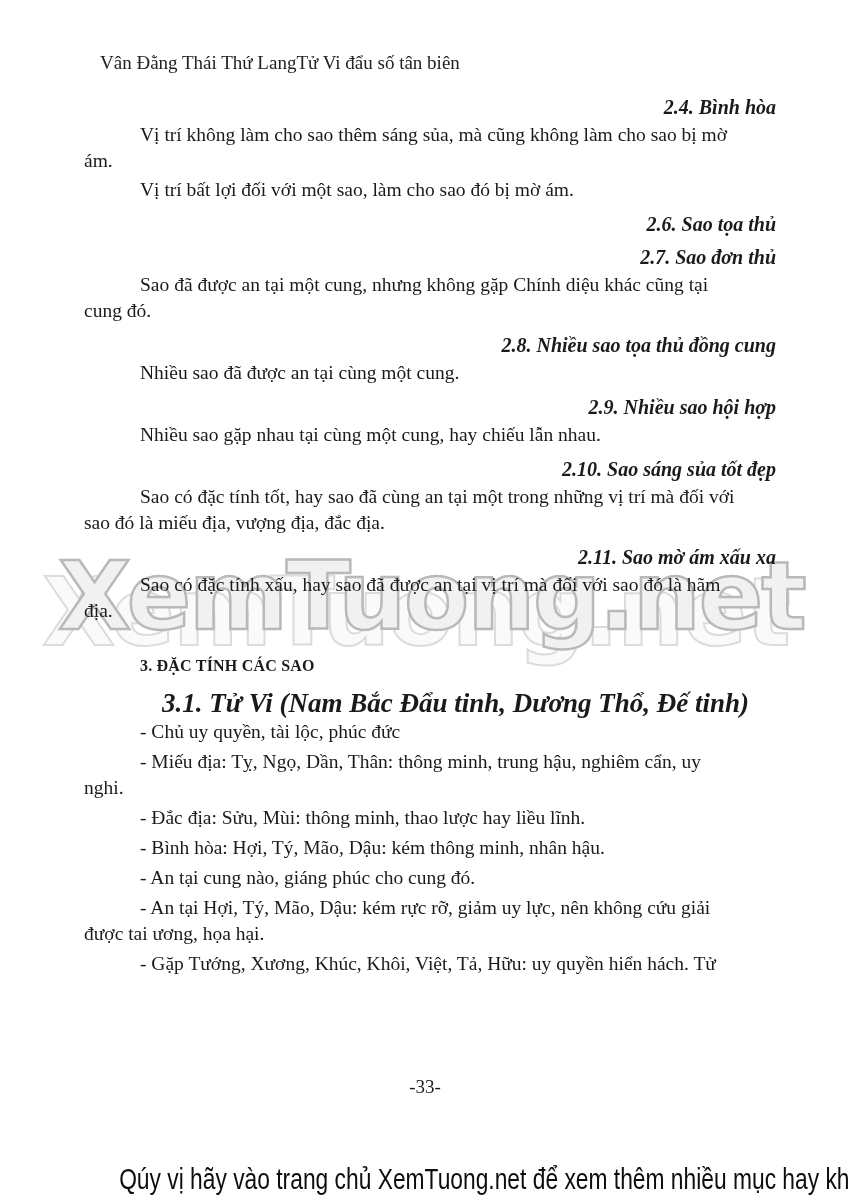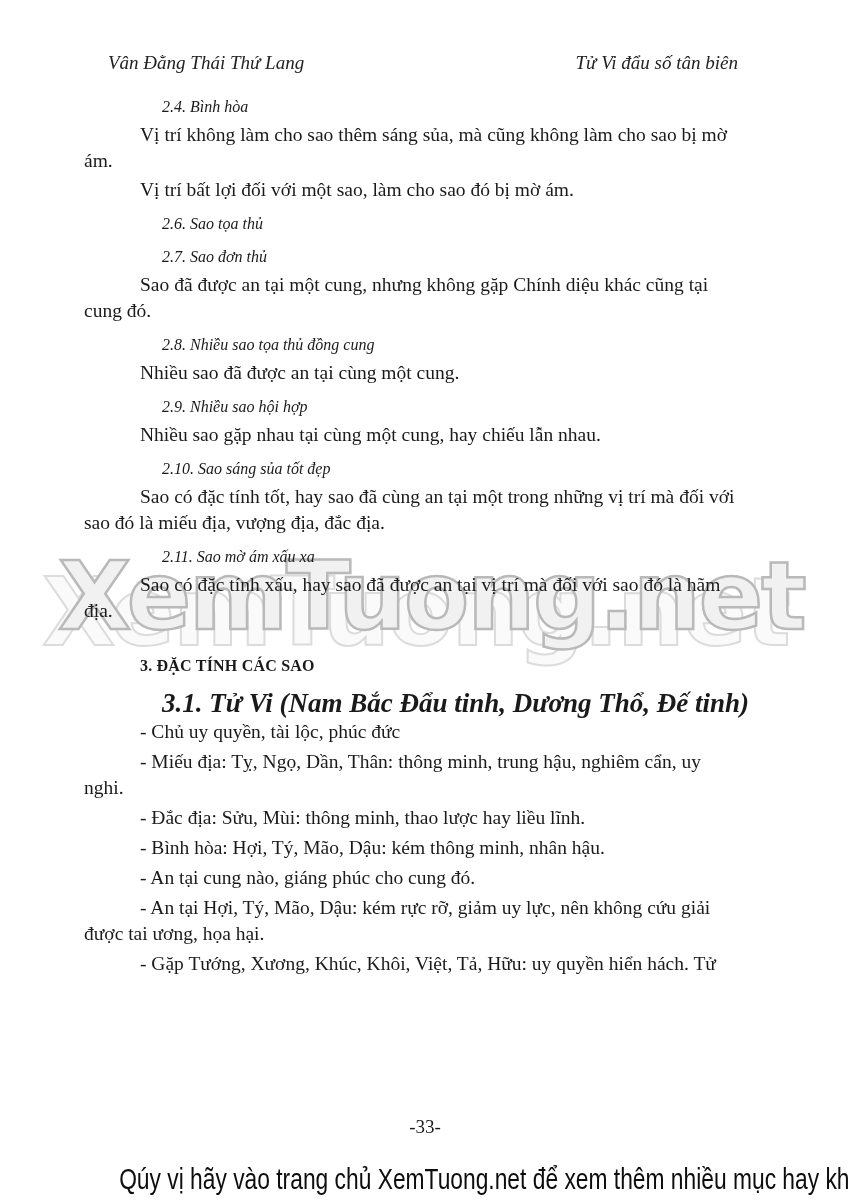--- a/index.html
+++ b/index.html
@@ -11,23 +11,23 @@
   .page {
     position:relative;
     width:850px; height:1202px;
     background:#ffffff;
     color:#1a1a1a;
     overflow:hidden;
   }
 
   
   .runhead {
-    position:absolute; top:52px; left:108px; right:112px;
-    display:flex; justify-content:space-between;
-    font-size:19px; font-style:italic; color:#222;
+    position:absolute; top:52px; left:100px; right:112px;
+    display:flex; 
+    font-size:19px; color:#222;
     z-index:2;
   }
 
   
   .watermark, .watermark-echo {
     position:absolute;
     font-family:"DejaVu Sans", sans-serif;
     font-weight:bold;
     font-size:95px; line-height:1.15;
     letter-spacing:-2px;
@@ -44,23 +44,24 @@
     color:#fafafa;
     -webkit-text-stroke:2px #dcdcdc;
   }
 
   
   .content {
     position:absolute; top:86px; left:84px; width:692px;
     z-index:2;
   }
   .h2 {
-    font-size:16px; font-weight:normal; font-style:italic;
+    font-size:20px; font-weight:bold; font-style:italic;
     line-height:24px;
     margin:9px 0 0 78px;
+    text-align:right;
   }
   .p {
     font-size:19.5px; line-height:26px;
     margin:3px 0 0 0;
     text-indent:56px;
     white-space:pre;
   }
   .sec3-title {
     font-size:16px; font-weight:bold;
     line-height:24px;
@@ -74,21 +75,21 @@
   }
   .bullet {
     font-size:19.5px; line-height:26px;
     margin:4px 0 0 0;
     text-indent:56px;
     white-space:pre;
   }
 
   .pageno {
     position:absolute; top:1076px; left:0; width:100%;
-    text-align:center; font-size:19px; z-index:2;margin-top:40px;
+    text-align:center; font-size:19px; z-index:2;
   }
 
   .footer {
     position:absolute; bottom:6px; left:0; width:100%;
     text-align:center; z-index:2;
     color:#0d0d0d;
     font-family:"Liberation Sans", sans-serif;
     font-size:30px;
     white-space:nowrap;
   }

